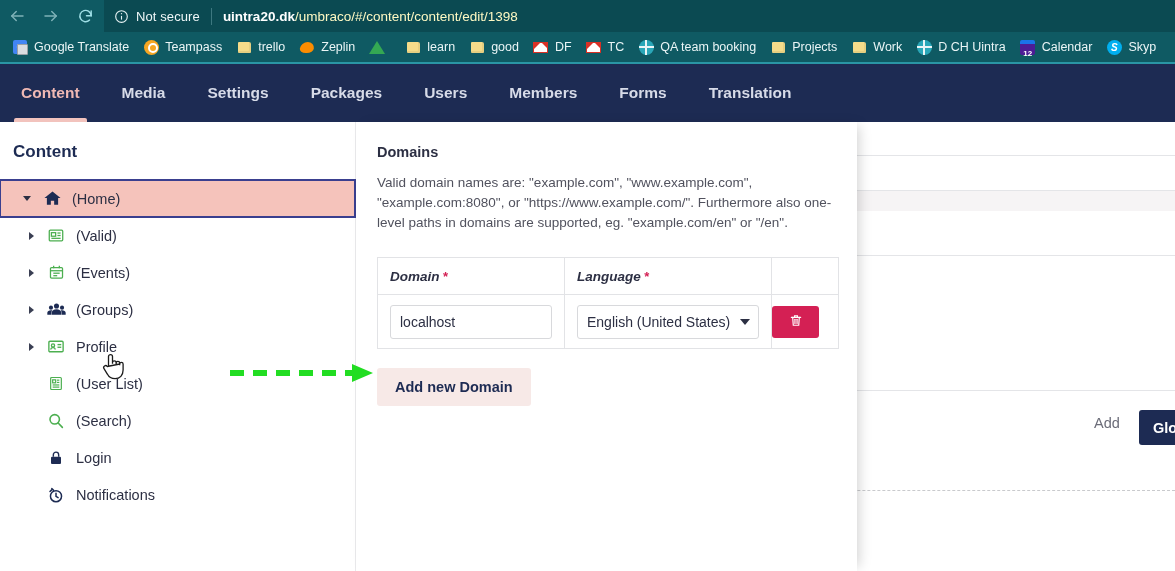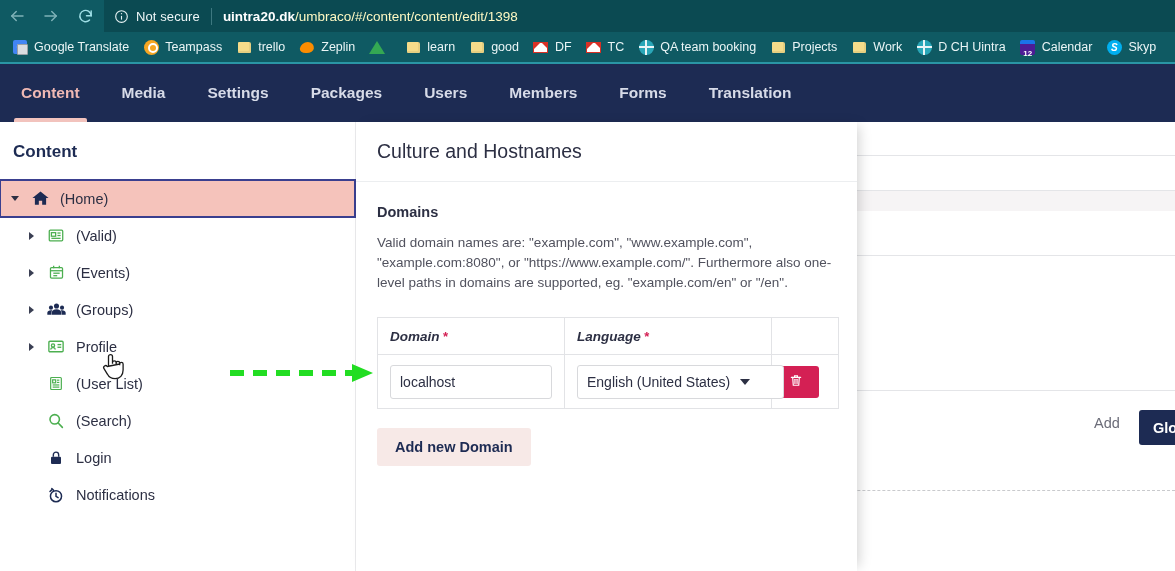--- a/index.html
+++ b/index.html
@@ -110,21 +110,21 @@
     background: #ffffff;
     border-right: 1px solid #e9e9eb;
   }
   .tree-header {
     padding: 20px 0 0 13px;
     font-size: 17px; color: #1d2b53; font-weight: bold;
   }
   .tree-list { margin-top: 18px; }
   .tree-row {
     position: relative; display: flex; align-items: center;
-    height: 37px; padding-left: 4px;
+    height: 37px; padding-left: 16px;
     font-size: 14.5px; color: #2c2f43;
     white-space: nowrap;
   }
   .tree-row.selected {
     background: #f5c3bb;
     outline: 2px solid #3a3f8f;
     outline-offset: -1px;
   }
   .tw-caret {
     width: 22px; flex: 0 0 22px;
@@ -186,21 +186,21 @@
   .td-act { text-align: center; padding: 0 !important; }
   .txt-input {
     width: 162px; height: 34px;
     border: 1px solid #d8d9dc; border-radius: 3px;
     padding: 0 9px; font-size: 14px; color: #2c2f43;
     font-family: "Liberation Sans", sans-serif;
     background: #fff;
   }
   .sel-wrap { position: relative; width: 182px; }
   .sel-input {
-    width: 207px; height: 34px;
+    width: 182px; height: 34px;
     border: 1px solid #d8d9dc; border-radius: 3px;
     padding: 0 26px 0 9px; font-size: 14px; color: #2c2f43;
     background: #fff;
     display: flex; align-items: center;
     overflow: hidden; white-space: nowrap;
   }
   .sel-caret {
     position: absolute; right: 9px; top: 50%; transform: translateY(-50%);
     width: 0; height: 0;
     border-left: 5px solid transparent; border-right: 5px solid transparent;
@@ -557,23 +557,20 @@
               <path d="M6.4 3.4 8.8 5.8"></path>
             </svg>
         </span>
         <span class="tw-label">Notifications</span>
       </div>
 
     </div>
   </div>
 
   <div class="overlay-panel">
-    <div class="ov-header">
-      <div class="ov-title">Culture and Hostnames</div>
-    </div>
     <div class="ov-body">
       <div class="ov-sub">Domains</div>
       <div class="ov-desc">Valid domain names are: "example.com", "www.example.com", "example.com:8080", or "https://www.example.com/". Furthermore also one-level paths in domains are supported, eg. "example.com/en" or "/en".</div>
 
       <table class="dom-table">
         <thead>
           <tr>
             <th class="th-domain"><span>Domain</span><span class="req">*</span></th>
             <th class="th-lang"><span>Language</span><span class="req">*</span></th>
             <th class="th-act"></th>

